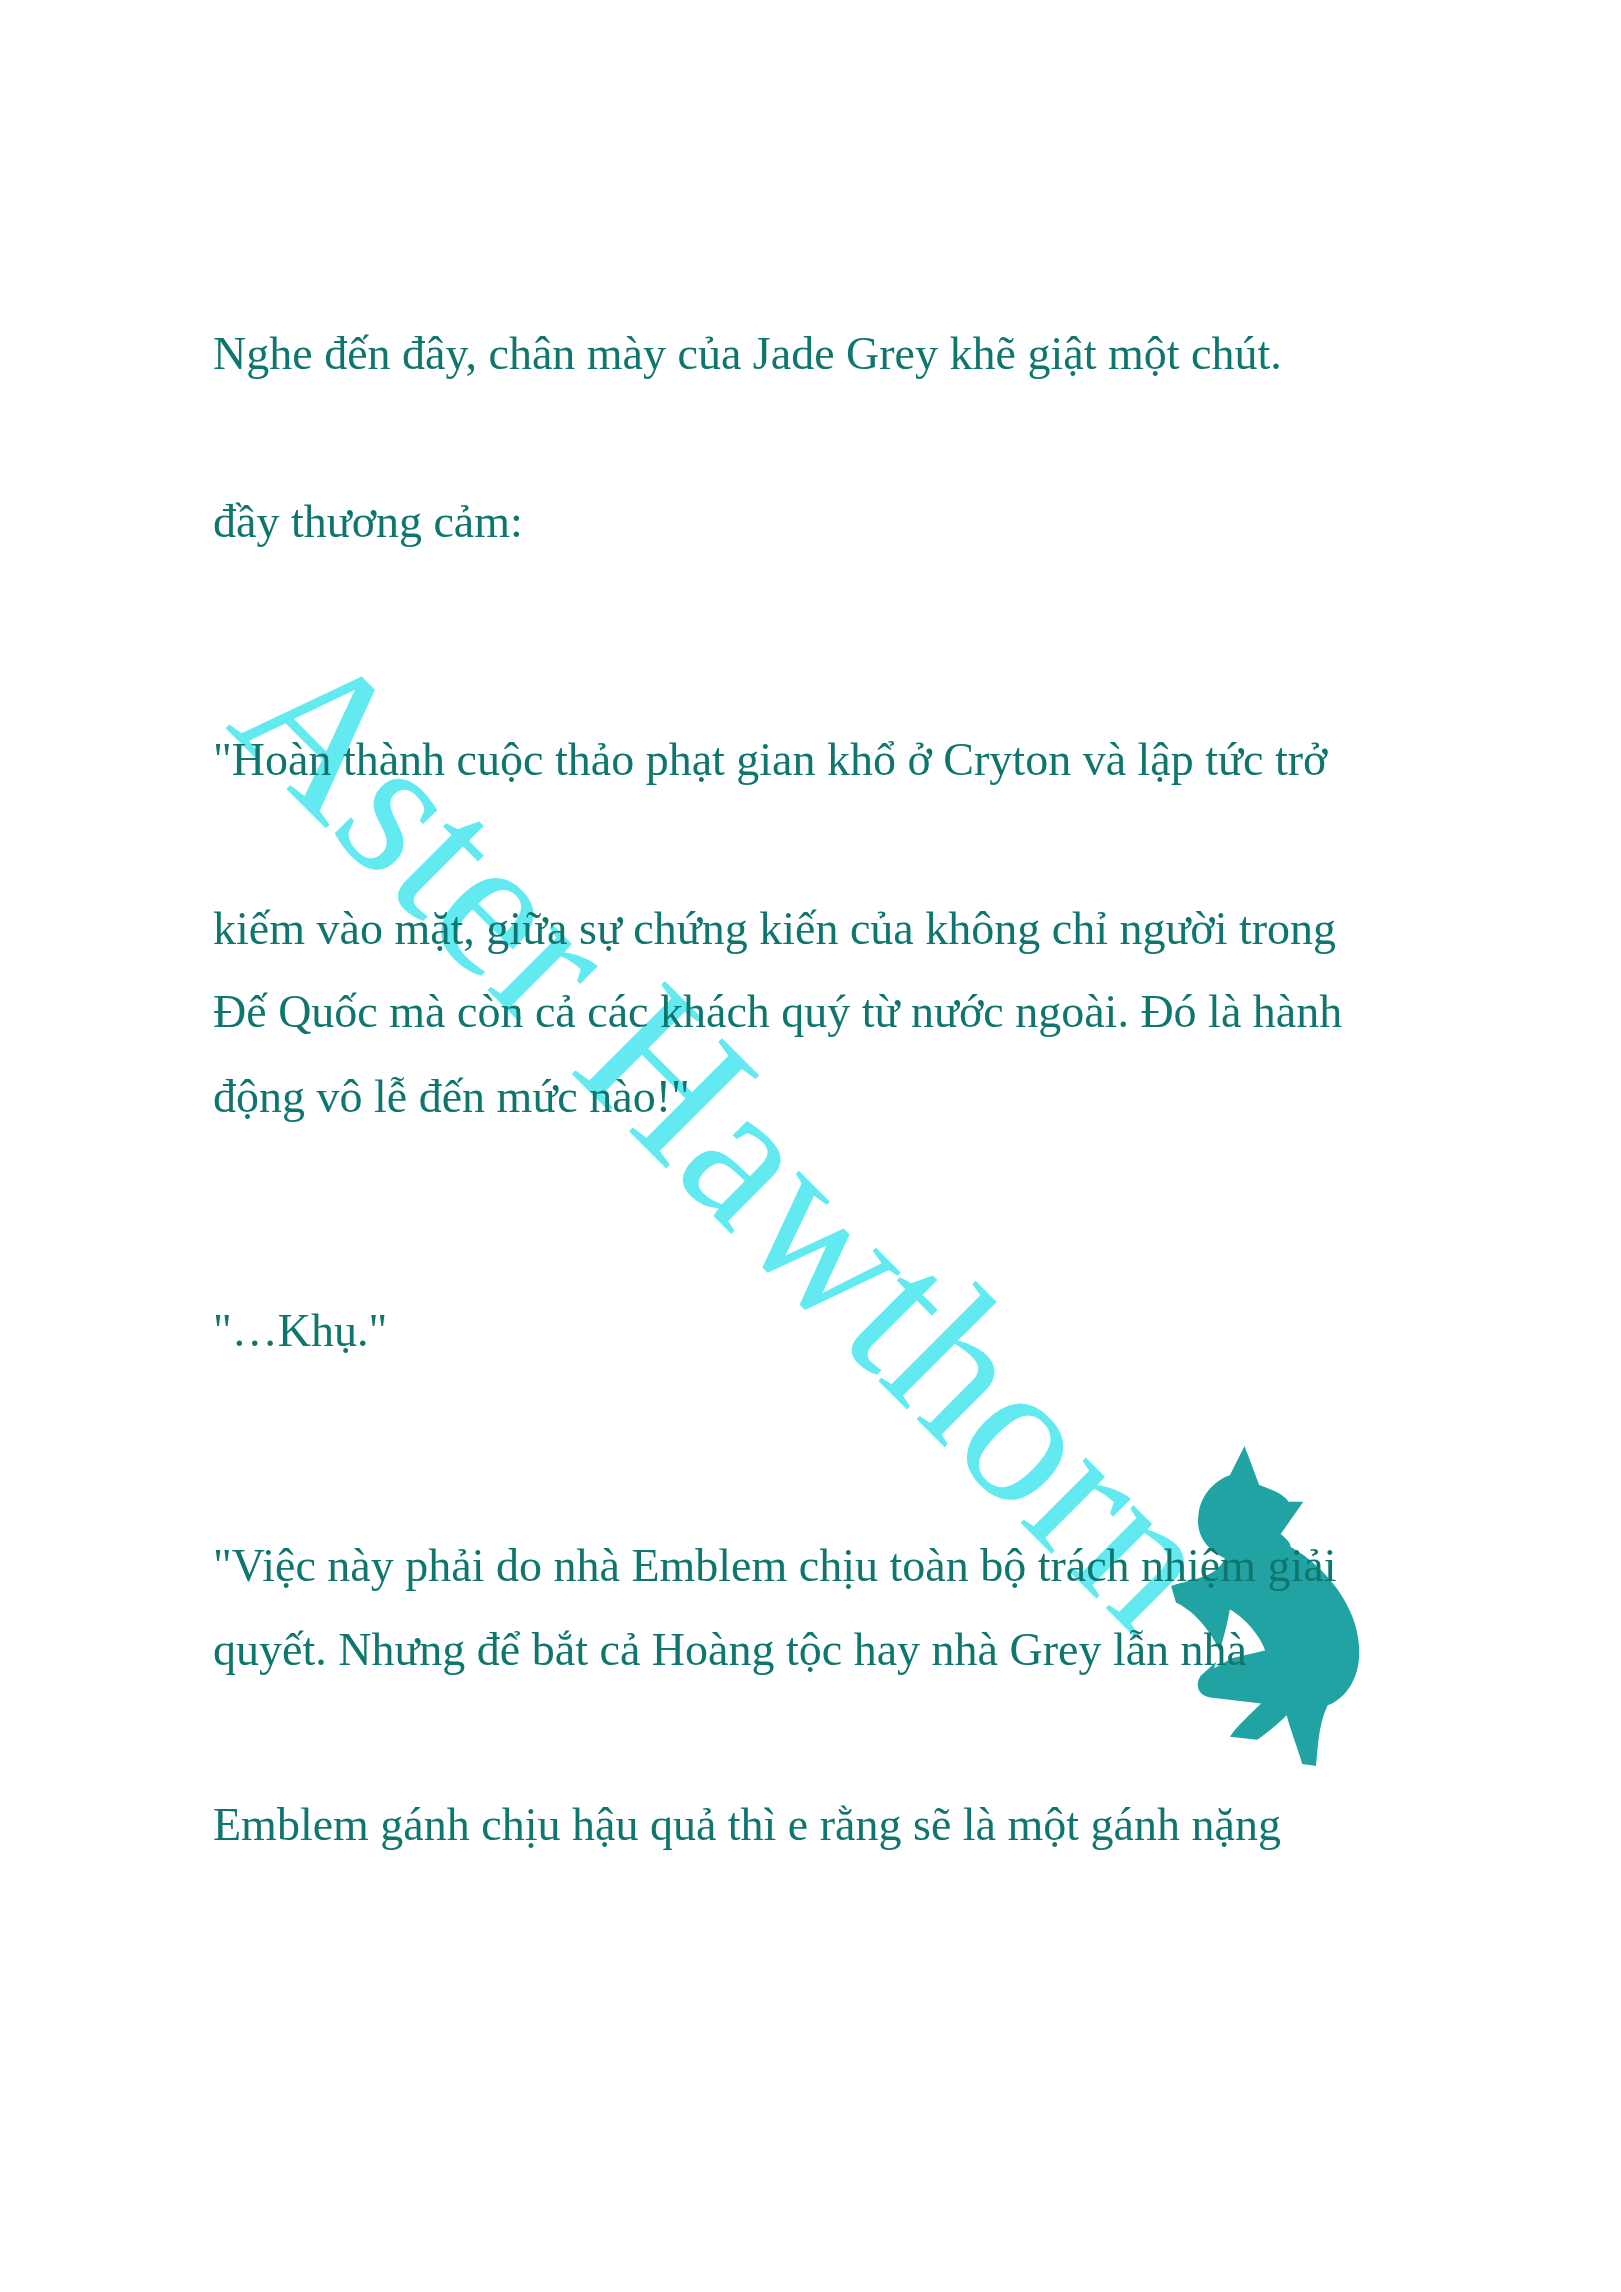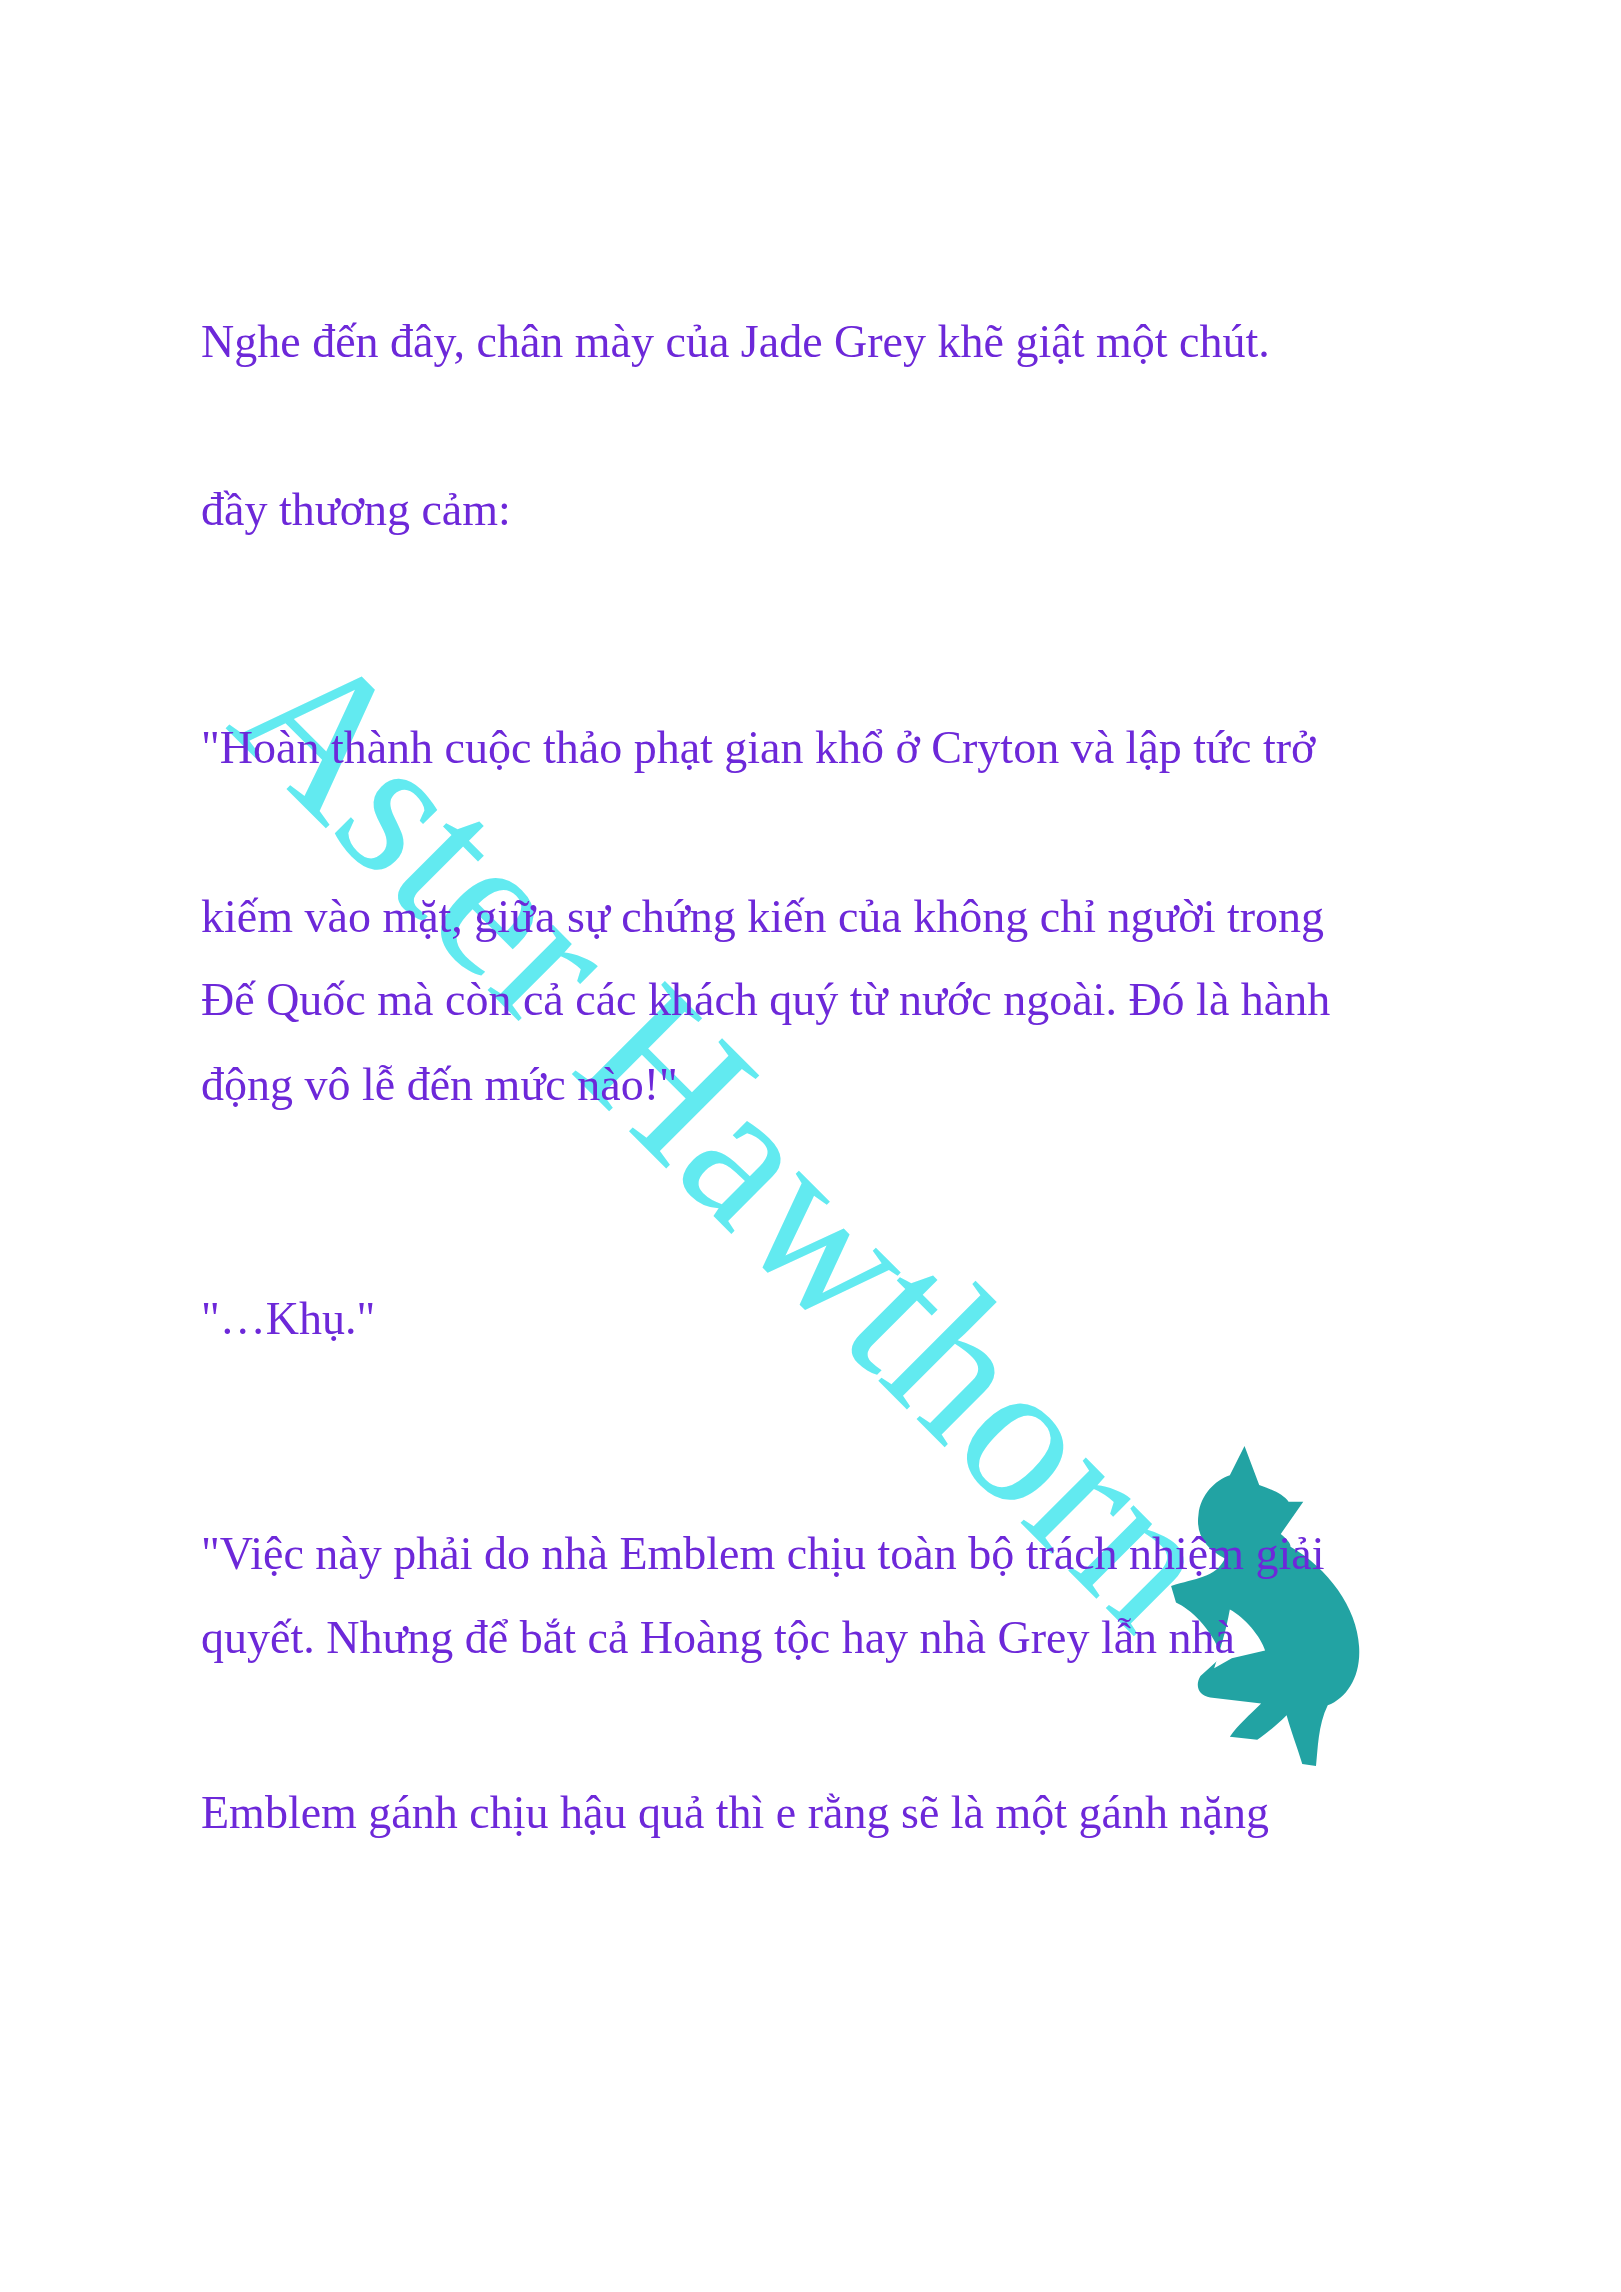--- a/index.html
+++ b/index.html
@@ -1,21 +1,21 @@
 <!DOCTYPE html>
 <html><head>
 <meta charset="utf-8">
 <style>
   html, body { margin: 0; padding: 0; background: #ffffff; }
   body { width: 1621px; height: 2293px; position: relative; overflow: hidden; }
   .page { position: absolute; left: 0; top: 0; width: 1621px; height: 2293px; background: #ffffff; }
   .line {
-    position: absolute; left: 197px; margin: 4px; white-space: nowrap;
+    position: absolute; left: 197px; margin: 16px; white-space: nowrap;
     font-family: "Liberation Serif", "DejaVu Serif", serif;
-    font-size: 46px; line-height: 55px; color: #6d28d9;
+    font-size: 46px; line-height: 55px; color: #0f766e;
     z-index: 3;
   }
   .watermark {
     position: absolute; left: 201px; top: 549px;
     font-family: "Liberation Serif", "DejaVu Serif", serif;
     font-size: 201px; line-height: 201px; white-space: nowrap;
     color: #5ae9f0; transform-origin: 0 100%;
     transform: translate(0, 0) rotate(45deg);
     z-index: 1; opacity: 0.95;
   }

